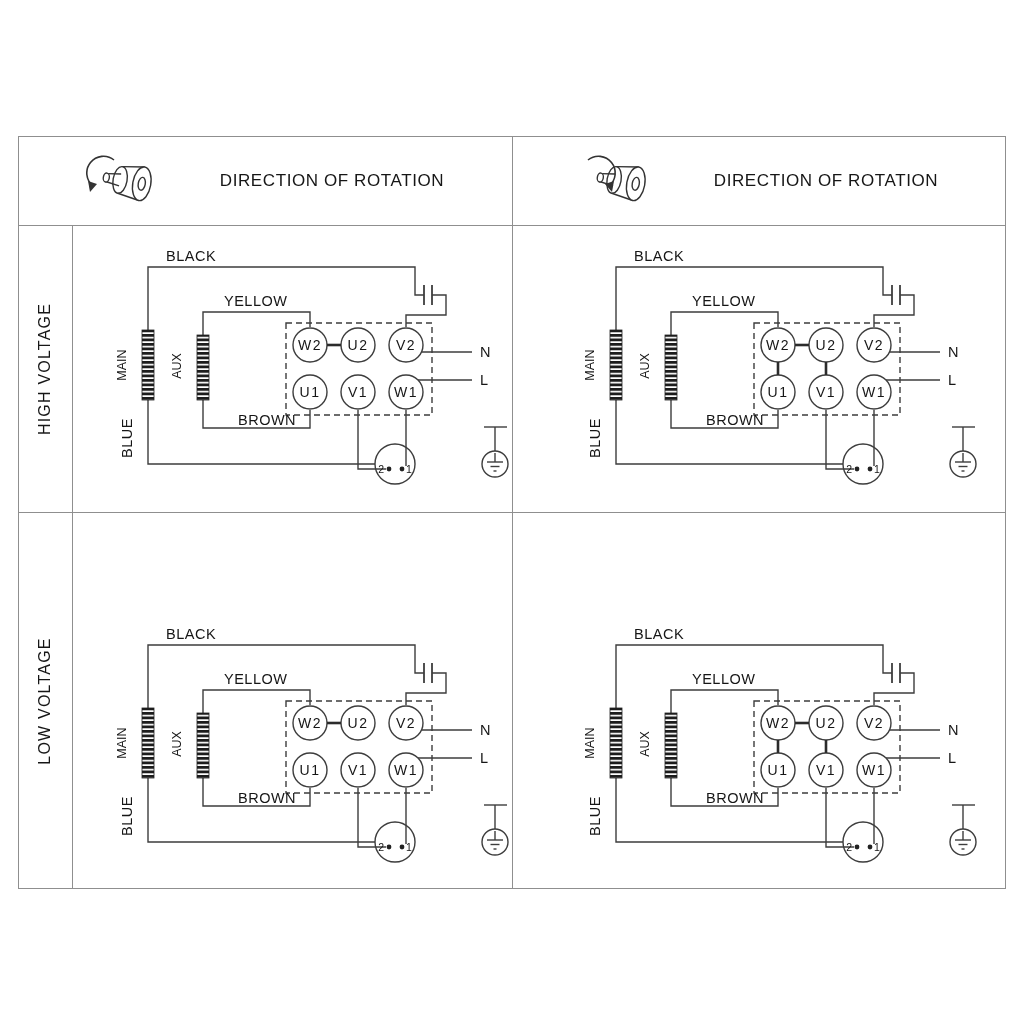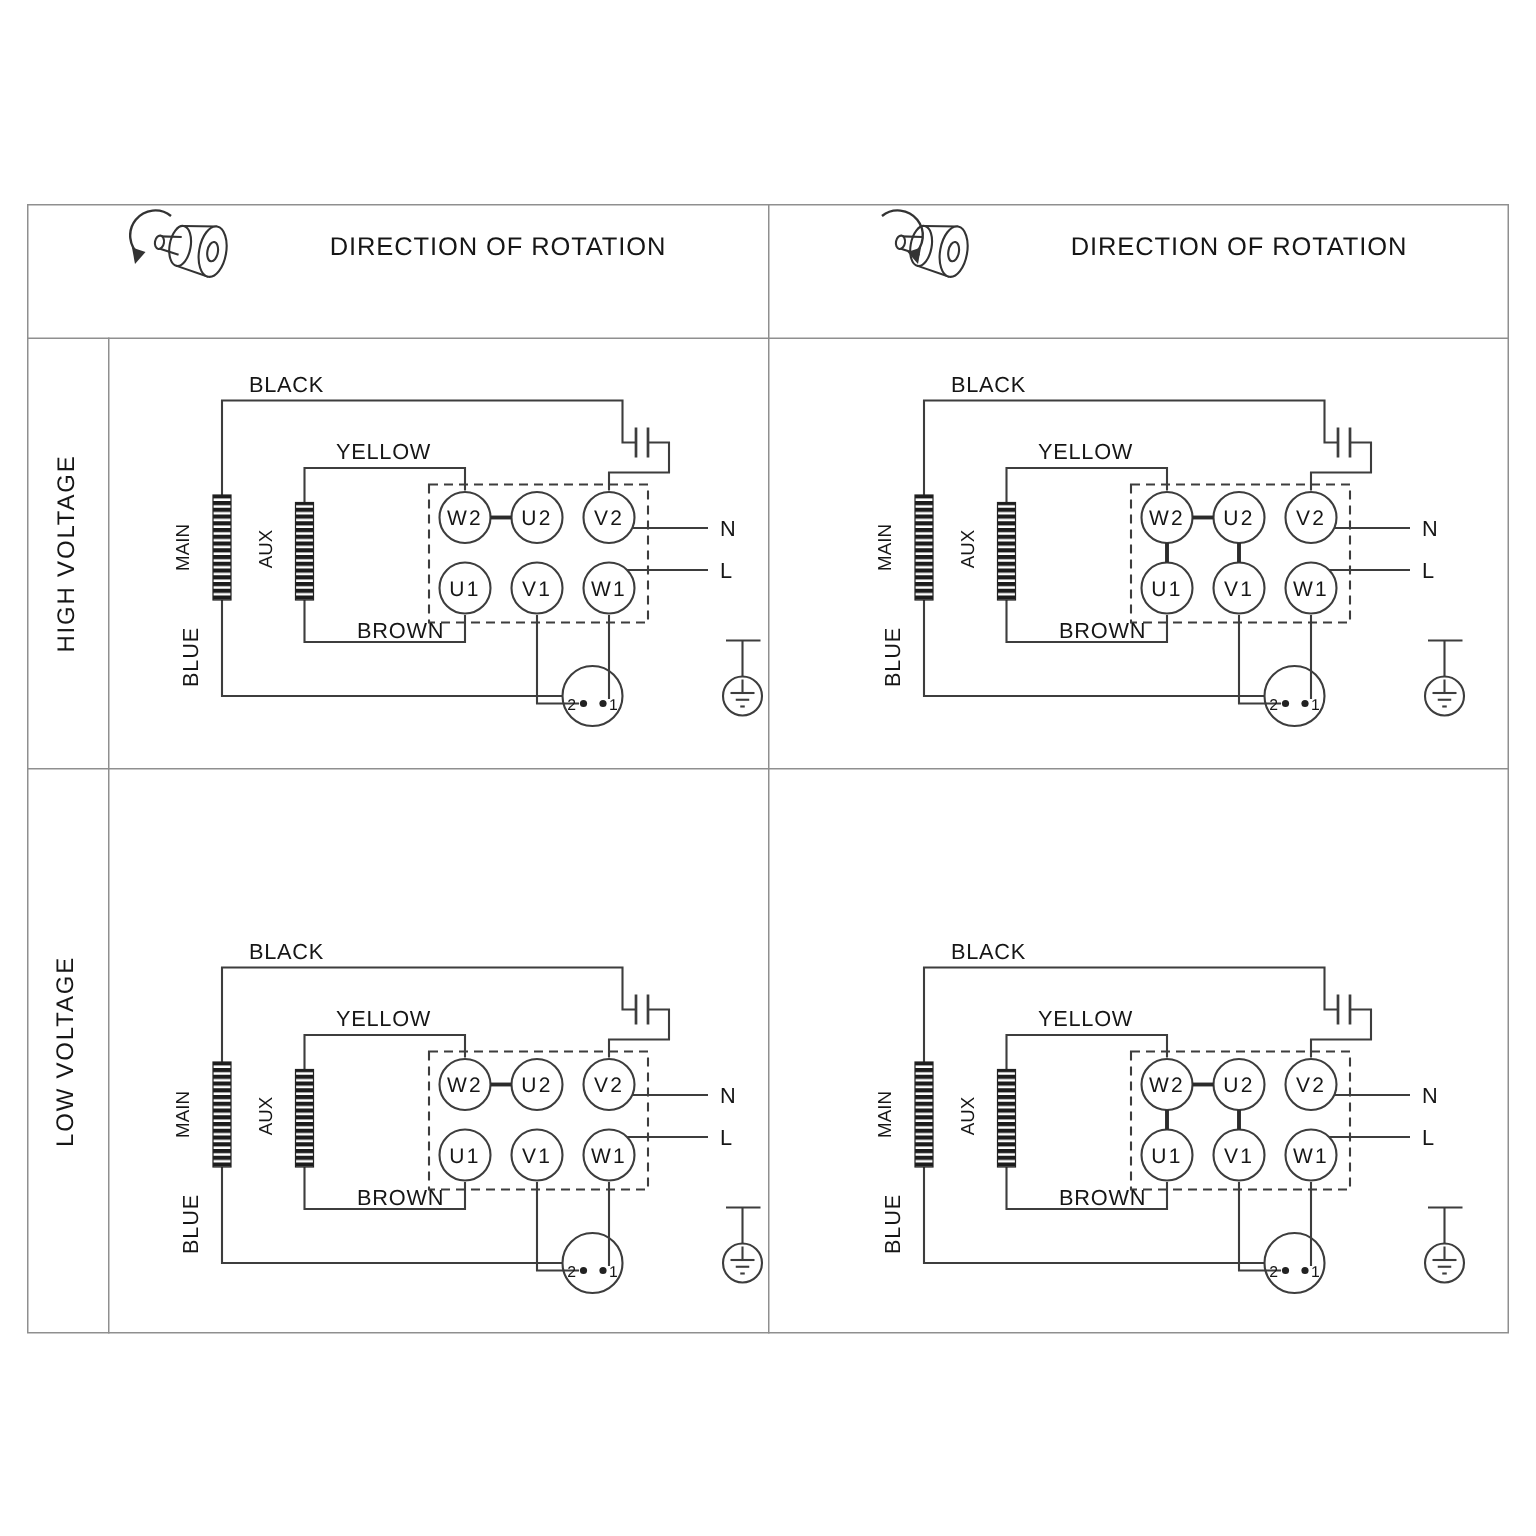--- a/index.html
+++ b/index.html
@@ -1,21 +1,21 @@
 <!DOCTYPE html>
 <html><head>
 <meta charset="utf-8">
 <style>
   html,body{margin:0;padding:0;background:#fff;}
   .stage{position:relative;width:1024px;height:1024px;background:#fff;overflow:hidden;
          font-family:"Liberation Sans",sans-serif;color:#161616;}
   .hline{position:absolute;height:1.4px;background:#8f8f8f;}
   .vline{position:absolute;width:1.4px;background:#8f8f8f;}
   .frame{position:absolute;border:1.4px solid #8f8f8f;box-sizing:border-box;}
-  .hdr{position:absolute;top:120px;height:89px;display:flex;align-items:center;justify-content:center;gap:56px;text-align:center;}
+  .hdr{position:absolute;top:136px;height:89px;display:flex;align-items:center;justify-content:center;gap:56px;text-align:center;}
   .hdr-title{font-size:17px;letter-spacing:.6px;color:#161616;}
   .rowlabel{position:absolute;left:19px;width:52px;display:flex;align-items:center;justify-content:center;}
   .rowlabel span{transform:rotate(-90deg);white-space:nowrap;font-size:16px;letter-spacing:1.2px;color:#161616;}
   .quad{position:absolute;}
   svg text{font-family:"Liberation Sans",sans-serif;fill:#161616;stroke:none;}
   .wiretext{font-size:14.5px;letter-spacing:.5px;}
   .tlabel{font-size:14px;letter-spacing:1.5px;text-anchor:middle;}
   .coillabel{font-size:12.5px;text-anchor:middle;}
   .pinlabel{font-size:10.5px;}
   .supplylabel{font-size:14.5px;}

